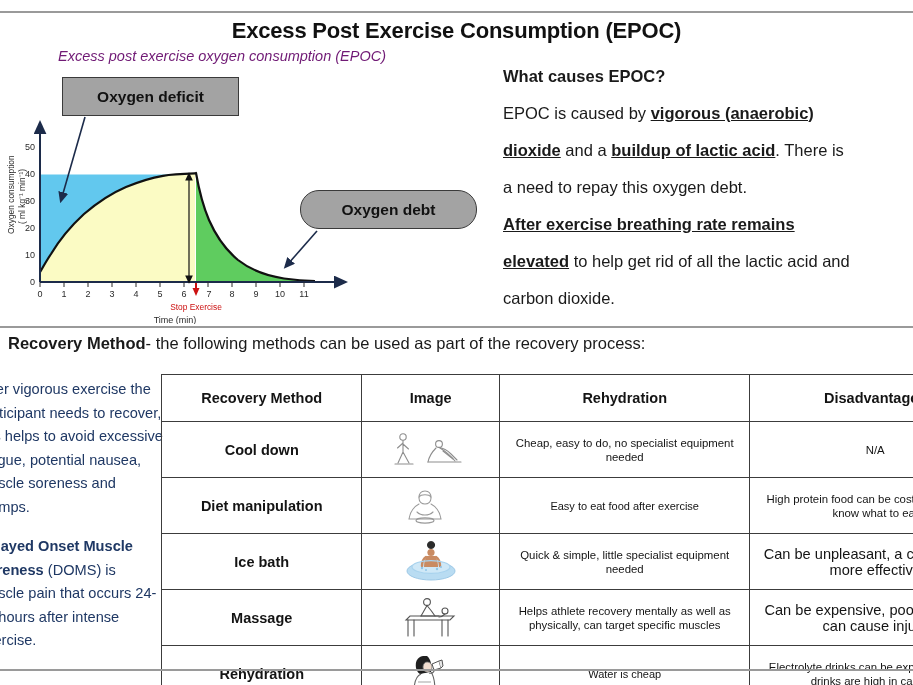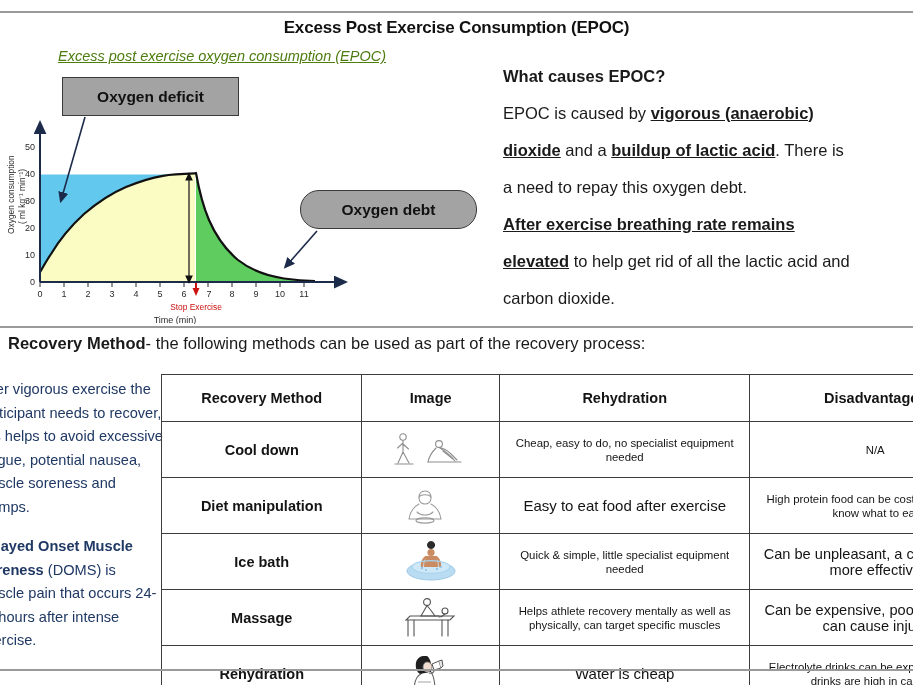--- a/index.html
+++ b/index.html
@@ -10,28 +10,28 @@
     position:relative;
   }
   .hr{position:absolute;left:0;width:913px;height:2px;background:#9a9a9a;}
   #hr-top{top:11px;}
   #hr-mid{top:326px;}
   #hr-bot{top:669px;}
 
   
   #page-title{
     position:absolute;top:18px;left:0;width:913px;text-align:center;
-    font-size:17px;font-weight:bold;letter-spacing:-0.2px;
+    font-size:22px;font-weight:bold;letter-spacing:-0.2px;
   }
 
   
   #chart-panel{position:absolute;left:0;top:48px;width:480px;height:275px;}
   #chart-caption{
     position:absolute;left:58px;top:0;font-style:italic;font-size:14.5px;
-    text-decoration:underline;white-space:nowrap;color:#4d7c0f;
+    white-space:nowrap;color:#701a75;
   }
   #chart-svg{position:absolute;left:0;top:16px;}
 
   .cbox{
     position:absolute;border:1.6px solid #3a3a3a;background:#a3a3a3;
     font-weight:bold;display:flex;align-items:center;justify-content:center;
     font-size:15.5px;z-index:6;
   }
   #box-deficit{left:62px;top:29px;width:175px;height:37px;}
   #box-debt{left:300px;top:142px;width:175px;height:37px;border-radius:19px;}
@@ -74,21 +74,21 @@
   #recovery-table td{height:47px;}
   .col-method{width:172px;}
   .col-image{width:118px;}
   .col-adv{width:215px;}
   .col-dis{width:215px;}
   .cell-method{font-size:14.5px;font-weight:bold;}
   .cell-adv{font-size:13.2px;line-height:16px;}
   .cell-dis{font-size:13.2px;line-height:16px;}
   .adv-sm{font-size:11.4px;line-height:14px;}
   .dis-sm{font-size:11.4px;line-height:14px;}
-  .adv-lg{font-size:15px;}
+  .adv-lg{font-size:11px;}
   .dis-lg{font-size:14.6px;}
   .cell-img{padding:2px;}
   .cell-img svg{display:block;margin:0 auto;}
 </style>
 </head>
 <body>
 
 <div class="hr" id="hr-top"></div>
 
 <div id="page-title">Excess Post Exercise Consumption (EPOC)</div>

